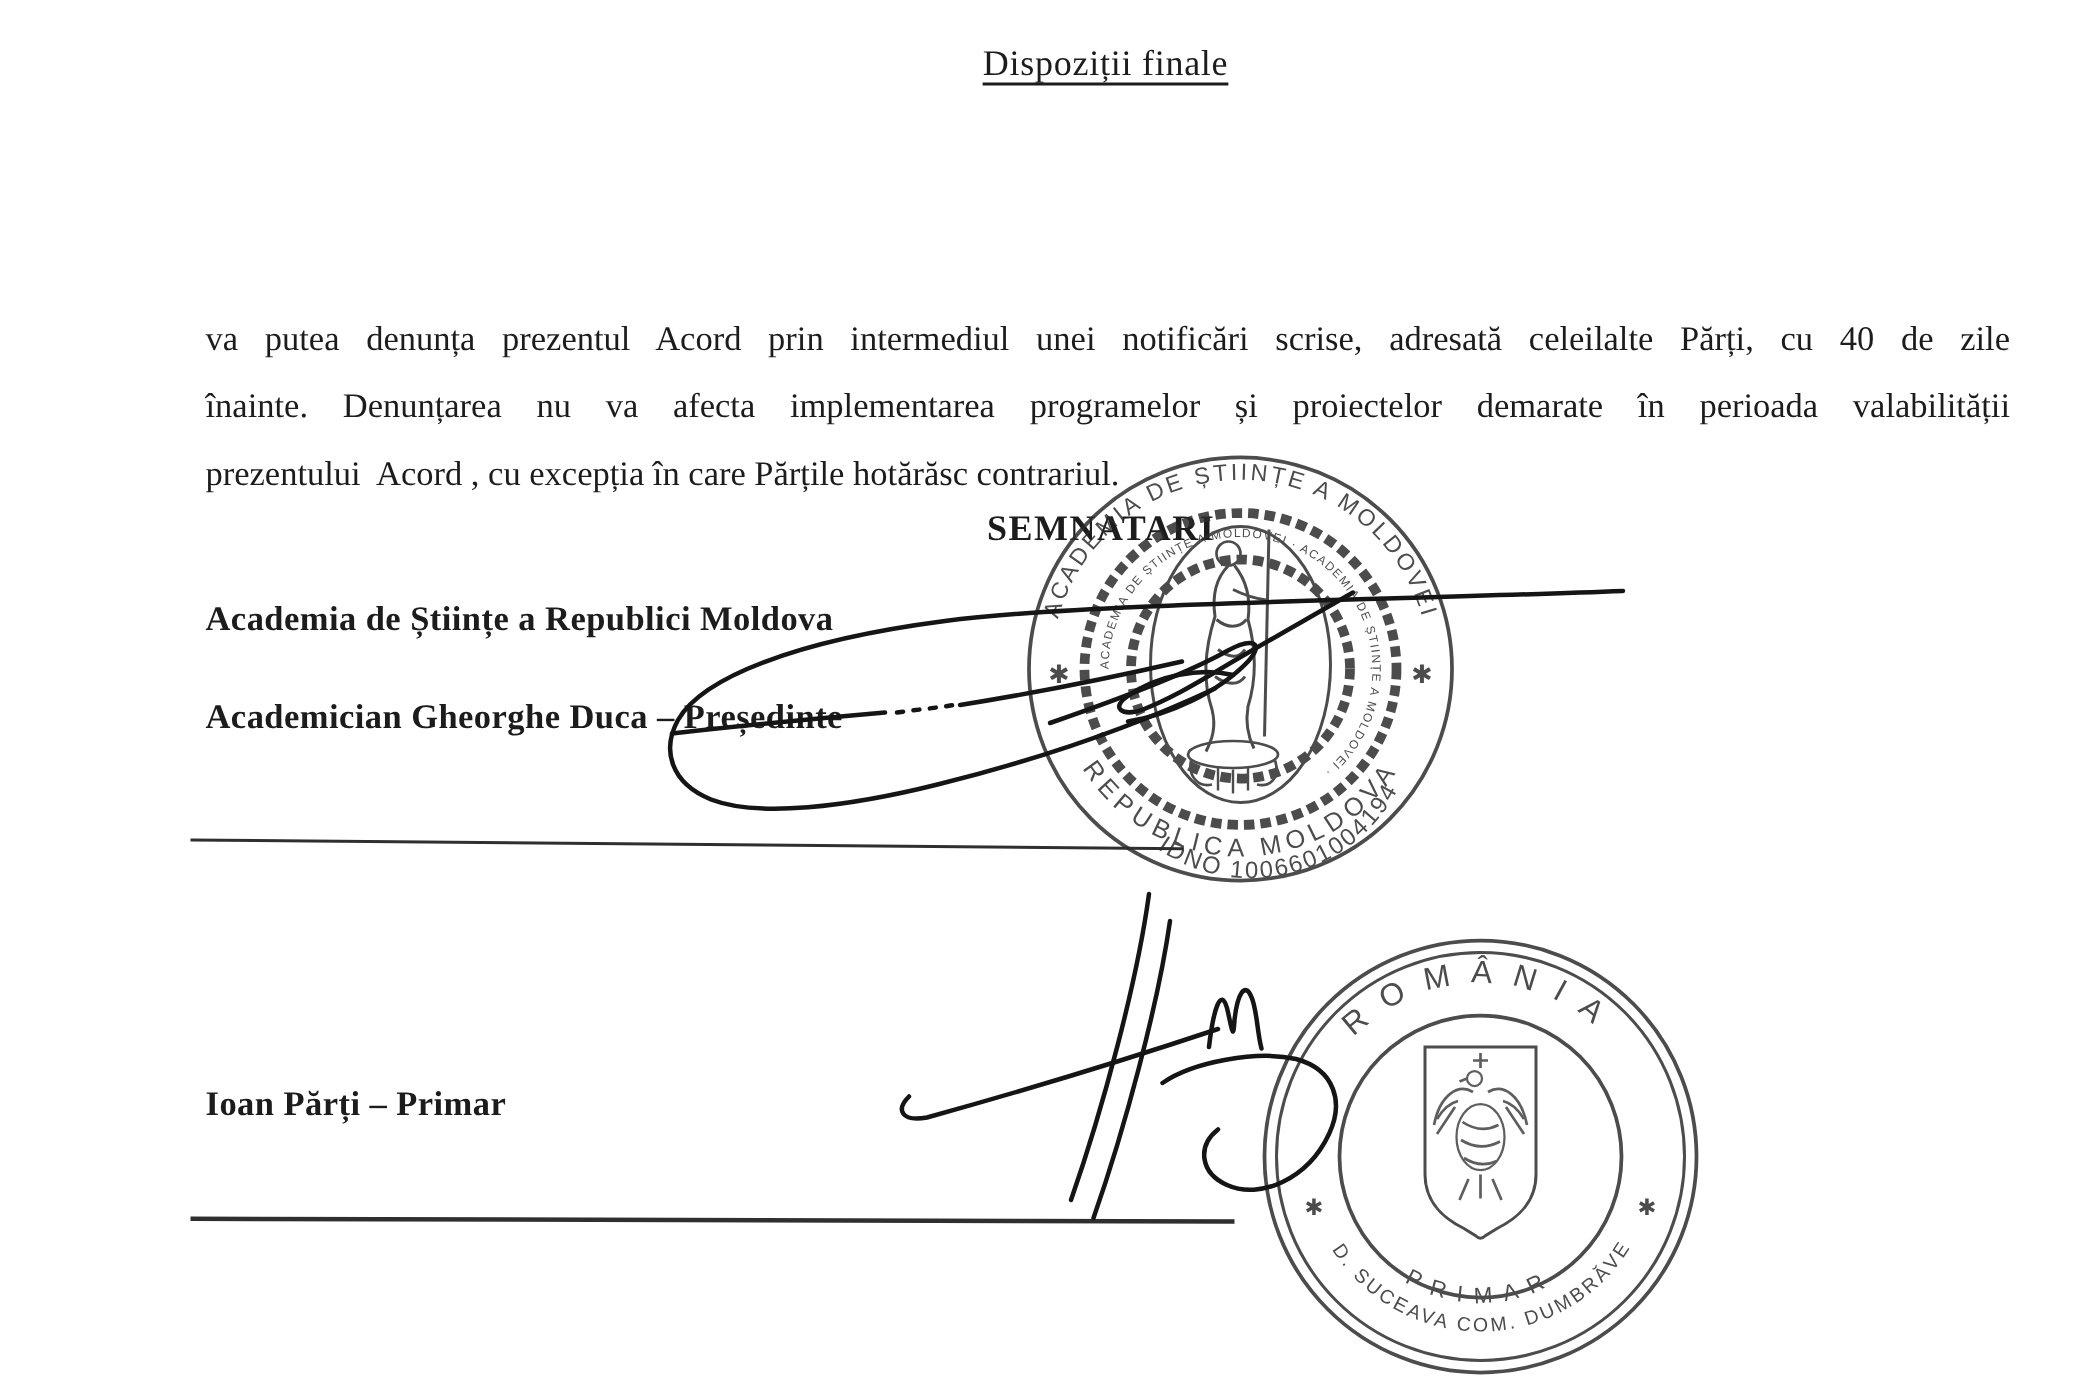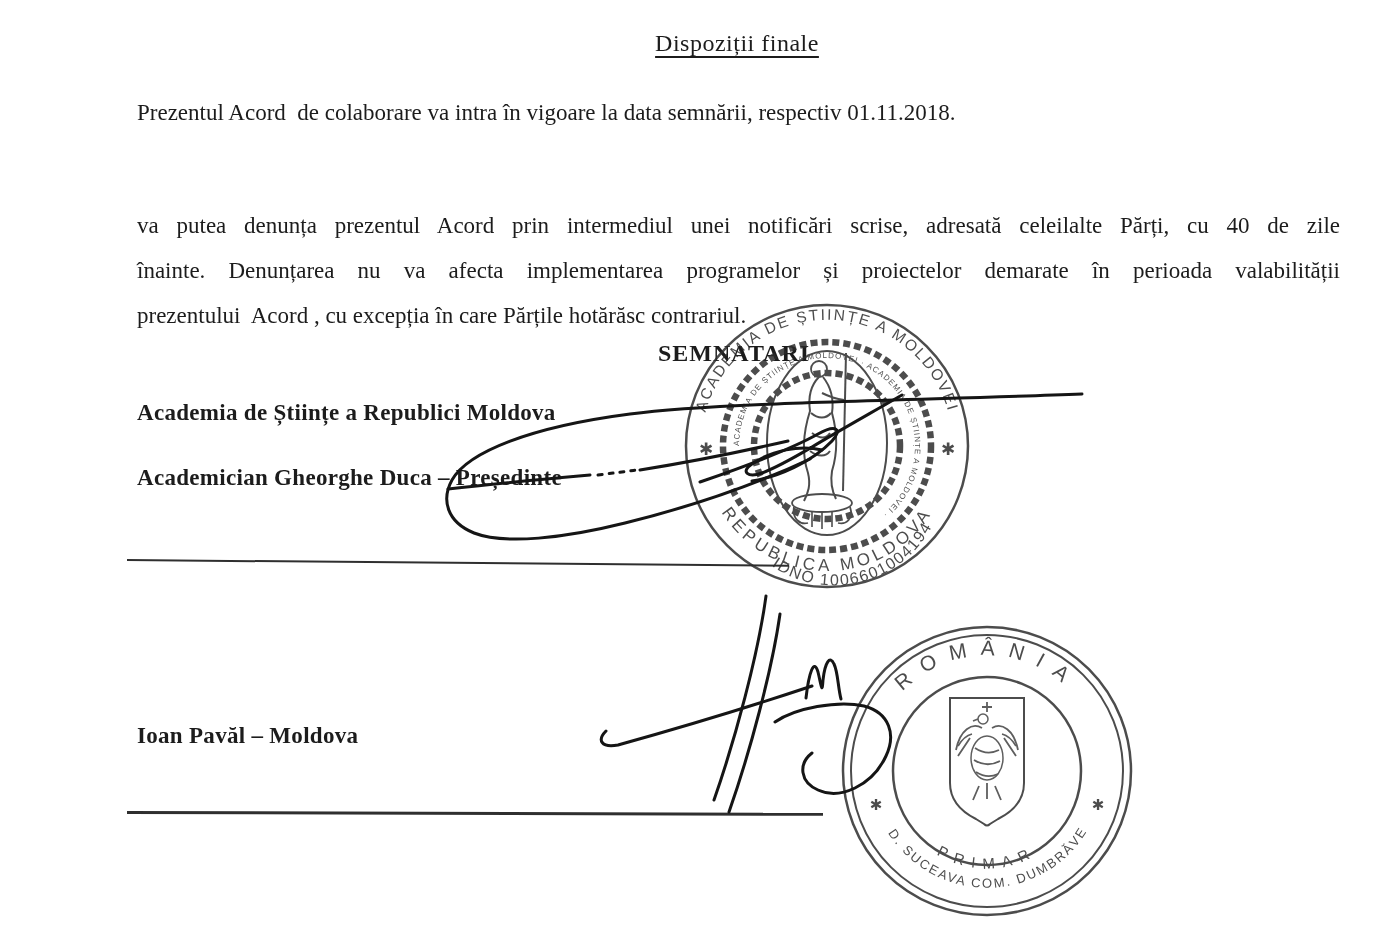--- a/index.html
+++ b/index.html
@@ -26,33 +26,32 @@
 </style>
 </head>
 <body>
 
 <div class="page">
 
   <div class="abs doc-title">
     <span>Dispoziții finale</span>
   </div>
 
-  <div class="abs para p1">Prezentul Acord  de colaborare va intra în vigoare la data semnării, respectiv 01.11.2018.</div>
 
   <div class="abs para pline" style="top:203px">va putea denunța prezentul Acord prin intermediul unei notificări scrise, adresată celeilalte Părți, cu 40 de zile</div>
   <div class="abs para pline last" style="top:293px">prezentului  Acord , cu excepția în care Părțile hotărăsc contrariul.</div>
   <div class="abs para pline" style="top:248px">înainte. Denunțarea nu va afecta implementarea programelor și proiectelor demarate în perioada valabilității</div>
 
   <div class="abs heading">SEMNATARI</div>
 
   <div class="abs signer" style="top:400px">Academia de Științe a Republici Moldova</div>
   <div class="abs signer" style="top:465px">Academician Gheorghe Duca – Președinte</div>
   <div class="abs sig-line l1"></div>
 
-  <div class="abs signer" style="top:723px">Ioan Pavăl – Moldova</div>
+  <div class="abs signer" style="top:723px">Ioan Părți – Primar</div>
   <div class="abs sig-line l2"></div>
 
   <svg class="abs stamp" style="left:672px;top:293px" width="310" height="310" viewBox="0 0 310 310">
     <defs>
       <path id="m-top" d="M 34,188 A 126,126 0 1 1 276,188"></path>
       <path id="m-bot" d="M 38,195 A 124,124 0 0 0 272,195"></path>
       <path id="m-ring" d="M 67,153 A 88,88 0 1 1 243,153 A 88,88 0 1 1 67,153"></path>
       <path id="m-idno" d="M 52,222 A 110,110 0 0 0 258,222"></path>
     </defs>
     <circle cx="155" cy="153" r="141" stroke-width="2.5"></circle>

